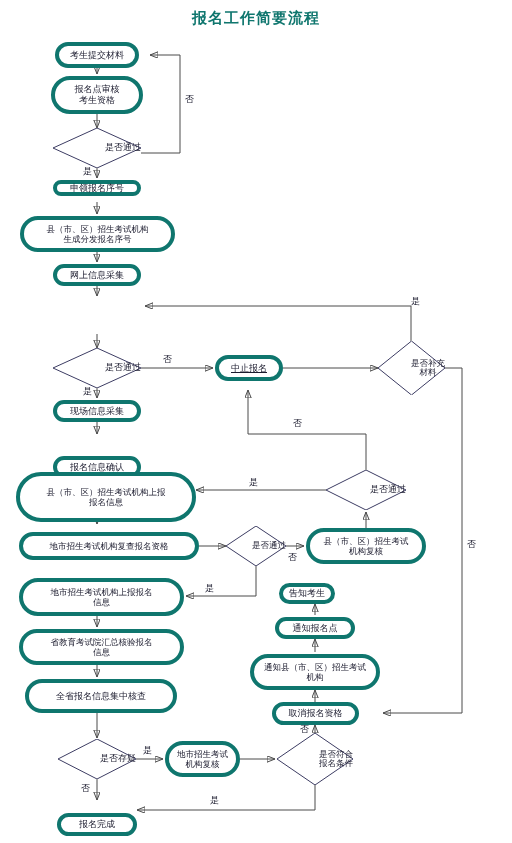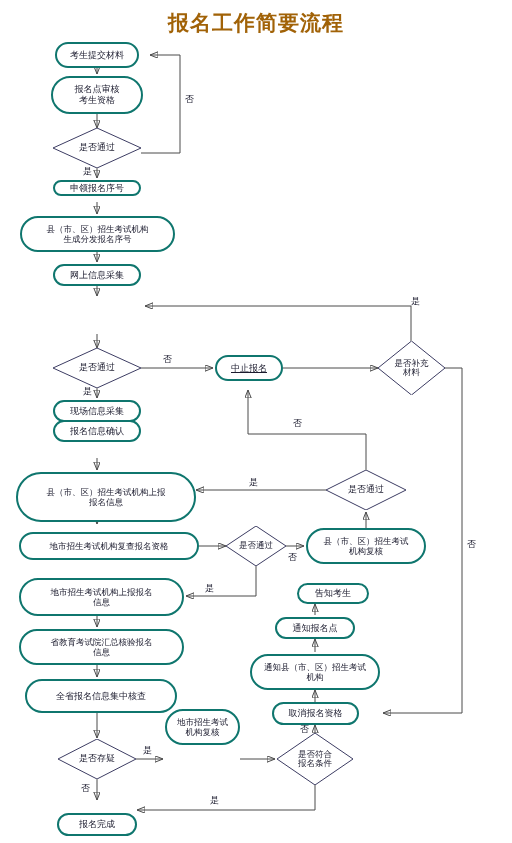--- a/index.html
+++ b/index.html
@@ -9,46 +9,46 @@
     font-family:"Liberation Sans","DejaVu Sans",sans-serif;
     position:relative;
     overflow:hidden;
   }
   #canvas{position:absolute;left:0;top:0;width:512px;height:843px;}
   #title{
     position:absolute;left:0;top:9px;width:512px;
     text-align:center;
     font-family:"Liberation Serif","DejaVu Serif",serif;
     font-weight:bold;
-    font-size:21px;
+    font-size:15px;
     letter-spacing:1px;
-    color:#a16207;
+    color:#0f766e;
   }
   .node{
     position:absolute;
     box-sizing:border-box;
-    border:2px solid #0f766e;
+    border:4px solid #0f766e;
     background:#ffffff;
     display:flex;
     align-items:center;
     justify-content:center;
     text-align:center;
     line-height:1.18;
     color:#1b1b2e;
     font-size:9px;
     border-radius:12px;
   }
   .node.term{border-radius:999px;}
   .node.small{font-size:8.5px;}
   .dia{
     position:absolute;
     box-sizing:border-box;
     display:flex;
     align-items:center;
-    justify-content:center;
+    justify-content:flex-end;
     text-align:center;
     color:#1b1b2e;
     font-size:9px;
     line-height:1.1;
   }
   .dia .shape{
     position:absolute;left:0;top:0;width:100%;height:100%;
   }
   .dia .txt{position:relative;z-index:2;white-space:pre-line;}
   .lbl{
@@ -187,21 +187,21 @@
       <polygon points="33.5,0 67,27 33.5,54 0,27" fill="#ffffff" stroke="#3d3d63" stroke-width="1"></polygon>
     </svg>
     <span class="txt small" style="font-size:8.5px;">是否补充
 材料</span>
   </div>
 
   <div class="node term" style="left:53px;top:400px;width:88px;height:22px;">
     <span>现场信息采集</span>
   </div>
 
-  <div class="node term" style="left:53px;top:420px;width:88px;height:22px;">
+  <div class="node term" style="left:53px;top:456px;width:88px;height:22px;">
     <span>报名信息确认</span>
   </div>
 
   <div class="node term small" style="left:16px;top:472px;width:180px;height:50px;white-space:pre-line;">
     <span>县（市、区）招生考试机构上报
 报名信息</span>
   </div>
 
   <div class="dia" style="left:326px;top:470px;width:80px;height:40px;">
     <svg class="shape" viewBox="0 0 80 40">
@@ -233,21 +233,21 @@
 
   <div class="node term small" style="left:19px;top:629px;width:165px;height:36px;white-space:pre-line;">
     <span>省教育考试院汇总核验报名
 信息</span>
   </div>
 
   <div class="node term" style="left:25px;top:679px;width:152px;height:34px;">
     <span>全省报名信息集中核查</span>
   </div>
 
-  <div class="node term" style="left:297px;top:583px;width:72px;height:21px;">
+  <div class="node term" style="left:279px;top:583px;width:56px;height:21px;">
     <span>告知考生</span>
   </div>
 
   <div class="node term" style="left:275px;top:617px;width:80px;height:22px;">
     <span>通知报名点</span>
   </div>
 
   <div class="node term small" style="left:250px;top:654px;width:130px;height:36px;white-space:pre-line;">
     <span>通知县（市、区）招生考试
 机构</span>
@@ -257,21 +257,21 @@
     <span>取消报名资格</span>
   </div>
 
   <div class="dia" style="left:58px;top:739px;width:78px;height:40px;">
     <svg class="shape" viewBox="0 0 78 40">
       <polygon points="39,0 78,20 39,40 0,20" fill="#ffffff" stroke="#3d3d63" stroke-width="1"></polygon>
     </svg>
     <span class="txt">是否存疑</span>
   </div>
 
-  <div class="node term small" style="left:165px;top:709px;width:75px;height:36px;white-space:pre-line;">
+  <div class="node term small" style="left:165px;top:741px;width:75px;height:36px;white-space:pre-line;">
     <span>地市招生考试
 机构复核</span>
   </div>
 
   <div class="dia" style="left:277px;top:733px;width:76px;height:52px;">
     <svg class="shape" viewBox="0 0 76 52">
       <polygon points="38,0 76,26 38,52 0,26" fill="#ffffff" stroke="#3d3d63" stroke-width="1"></polygon>
     </svg>
     <span class="txt" style="font-size:8.5px;">是否符合
 报名条件</span>

